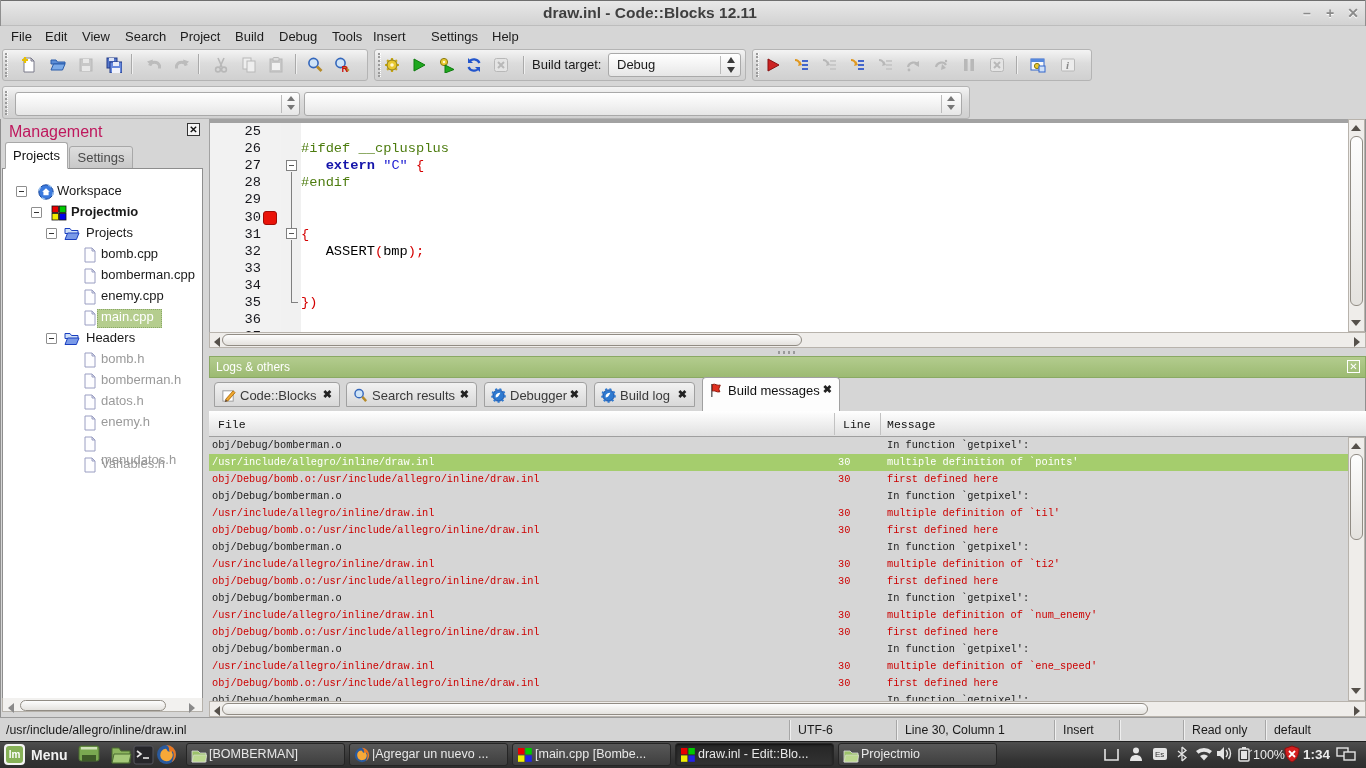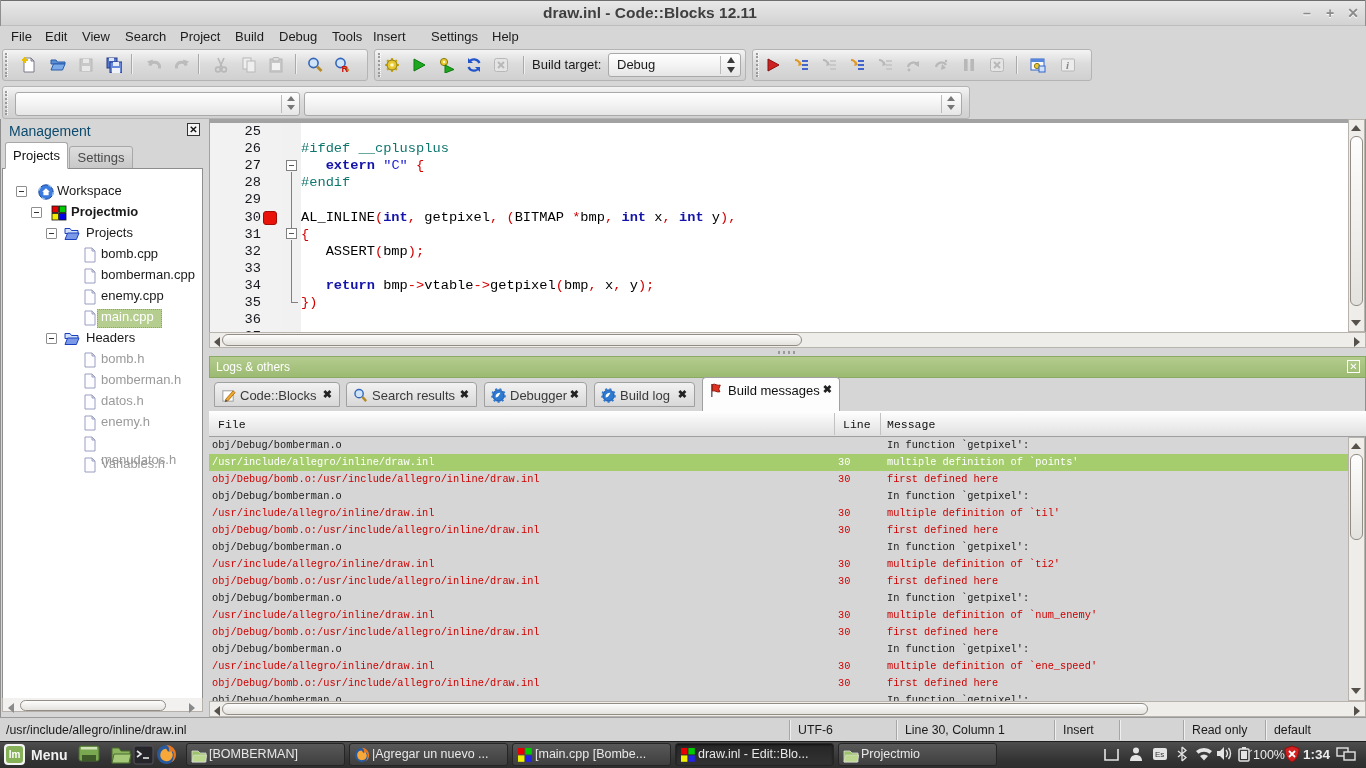--- a/index.html
+++ b/index.html
@@ -16,38 +16,38 @@
 #toolrow1{left:0;top:48px;width:1366px;height:35px;background:#d6d6d6}
 #toolrow2{left:0;top:83px;width:1366px;height:36px;background:#d6d6d6}
 .band{position:absolute;background:linear-gradient(#f4f4f4,#dcdcdc 45%,#d0d0d0);border:1px solid #b4b4b4;border-radius:3px}
 .grip{position:absolute;width:3px;border-left:2px dotted #9a9a9a;border-right:1px dotted #fff}
 .tsep{position:absolute;top:6px;width:1px;height:20px;background:#aaa;box-shadow:1px 0 0 #f0f0f0}
 .ticon{position:absolute;width:16px;height:16px}
 .combo{position:absolute;background:linear-gradient(#ffffff,#f2f2f2 55%,#e6e6e6);border:1px solid #a9a9a9;border-radius:3px}
 .spinsep{position:absolute;width:1px;background:#bbb}
 .arr{position:absolute;width:0;height:0}
 
-#mgmt-cap{left:2px;top:121px;width:202px;height:19px;font-size:14px;color:#0c4a6e;padding:2px 0 0 7px}
+#mgmt-cap{left:2px;top:121px;width:202px;height:19px;font-size:16px;color:#be185d;padding:2px 0 0 7px}
 #mgmt-close{left:187px;top:123px;width:13px;height:13px;background:#f4f4f4;border:1px solid #333;font-size:10px;line-height:11px;text-align:center;color:#111;font-weight:bold}
 .ptab{position:absolute;font-size:13px;text-align:center;border:1px solid #a8a8a8;border-radius:3px 3px 0 0}
 #treebox{left:2px;top:168px;width:201px;height:530px;background:#fff;border:1px solid #8e8e8e;border-bottom:none}
 .trow{position:absolute;font-size:13px;color:#1a1a1a;white-space:nowrap}
 .gray{color:#9a9a9a}
 .expbox{position:absolute;width:11px;height:11px;background:#fff;border:1px solid #8f8f8f;border-radius:1px}
 .expbox:after{content:"";position:absolute;left:2px;top:4px;width:5px;height:1px;background:#333}
 #treehsb{left:2px;top:698px;width:201px;height:14px;background:#f2f1ef;border:1px solid #b5b1aa;border-top:none}
 
 #editor{left:209px;top:119px;width:1139px;height:229px;background:#fff;border-top:4px solid #a2a2a2;border-left:1px solid #a2a2a2;overflow:hidden}
 #nummargin{left:0;top:0;width:71px;height:229px;background:#f2f2f2}
 #foldmargin{left:71px;top:0;width:20px;height:229px;background:#f1f1f1}
 .lnum{position:absolute;left:1px;width:50px;text-align:right;font-family:"Liberation Mono",monospace;font-size:13.7px;color:#16161c;line-height:17.1px}
 .cline{position:absolute;left:91px;font-family:"Liberation Mono",monospace;font-size:13.7px;line-height:17.1px;color:#000;white-space:pre}
 .k{color:#1414aa;font-weight:bold}
 .s{color:#1a1ad2}
-.p{color:#0f766e}
+.p{color:#4d7c0f}
 .o{color:#d40000}
 .foldbox{position:absolute;width:11px;height:11px;background:#fff;border:1px solid #808080}
 .foldbox:after{content:"";position:absolute;left:2px;top:4px;width:5px;height:1px;background:#555}
 #bkpt{left:53px;top:88px;width:14px;height:14px;background:#ea1309;border:1px solid #a00c06;border-radius:3px}
 
 .sbtrack{position:absolute;background:#efedea;border:1px solid #b8b3ac}
 .sbthumb{position:absolute;background:linear-gradient(#fdfdfd,#e4e2de);border:1px solid #918c84;border-radius:6px}
 .sbarr{position:absolute;width:0;height:0}
 
 #logscap{left:209px;top:356px;width:1157px;height:22px;background:linear-gradient(#b3cc8e,#9cba72);border:1px solid #8aa964;font-size:12px;color:#fff;padding:3px 0 0 6px}
@@ -368,24 +368,22 @@
     <div class="lnum" style="top:102.6px">31</div>
     <div class="lnum" style="top:119.7px">32</div>
     <div class="lnum" style="top:136.8px">33</div>
     <div class="lnum" style="top:153.9px">34</div>
     <div class="lnum" style="top:171.0px">35</div>
     <div class="lnum" style="top:188.1px">36</div>
     <div class="lnum" style="top:205.2px">37</div>
     <div class="cline" style="top:17.1px"><span class="p">#ifdef __cplusplus</span></div>
     <div class="cline" style="top:34.2px">   <span class="k">extern</span> <span class="s">"C"</span> <span class="o">{</span></div>
     <div class="cline" style="top:51.3px"><span class="p">#endif</span></div>
-    <div class="cline" style="top:85.5px">AL_INLINE<span class="o">(</span><span class="k">int</span><span class="o">,</span> getpixel<span class="o">,</span> <span class="o">(</span>BITMAP <span class="o">*</span>bmp<span class="o">,</span> <span class="k">int</span> x<span class="o">,</span> <span class="k">int</span> y<span class="o">),</span></div>
     <div class="cline" style="top:102.6px"><span class="o">{</span></div>
     <div class="cline" style="top:119.7px">   ASSERT<span class="o">(</span>bmp<span class="o">);</span></div>
-    <div class="cline" style="top:153.9px">   <span class="k">return</span> bmp<span class="o">-&gt;</span>vtable<span class="o">-&gt;</span>getpixel<span class="o">(</span>bmp<span class="o">,</span> x<span class="o">,</span> y<span class="o">);</span></div>
     <div class="cline" style="top:171.0px"><span class="o">})</span></div>
     <div class="foldbox" style="left:76px;top:37px"></div>
     <div class="foldbox" style="left:76px;top:105px"></div>
     <div class="abs" style="left:81px;top:49px;width:1px;height:56px;background:#808080"></div>
     <div class="abs" style="left:81px;top:117px;width:1px;height:63px;background:#808080"></div>
     <div class="abs" style="left:81px;top:179px;width:7px;height:1px;background:#808080"></div>
 </div>
 
 <div class="abs" id="logscap">Logs &amp; others<span style="position:absolute;right:5px;top:3px;width:13px;height:13px;border:1px solid #fff;font-size:10px;line-height:12px;text-align:center">✕</span></div>
 <div class="abs" id="logtabs">

